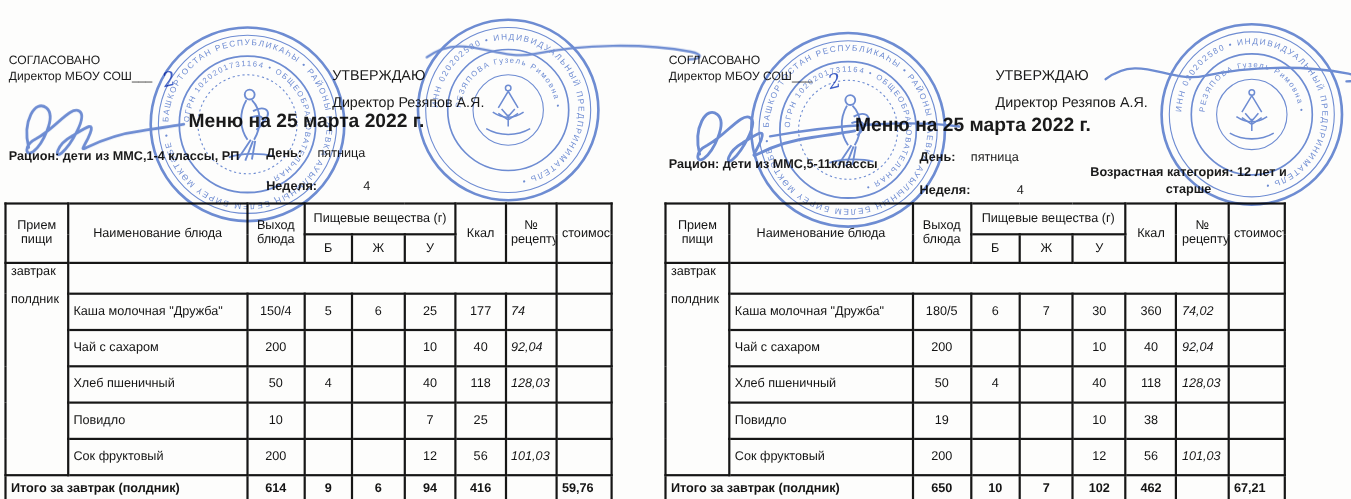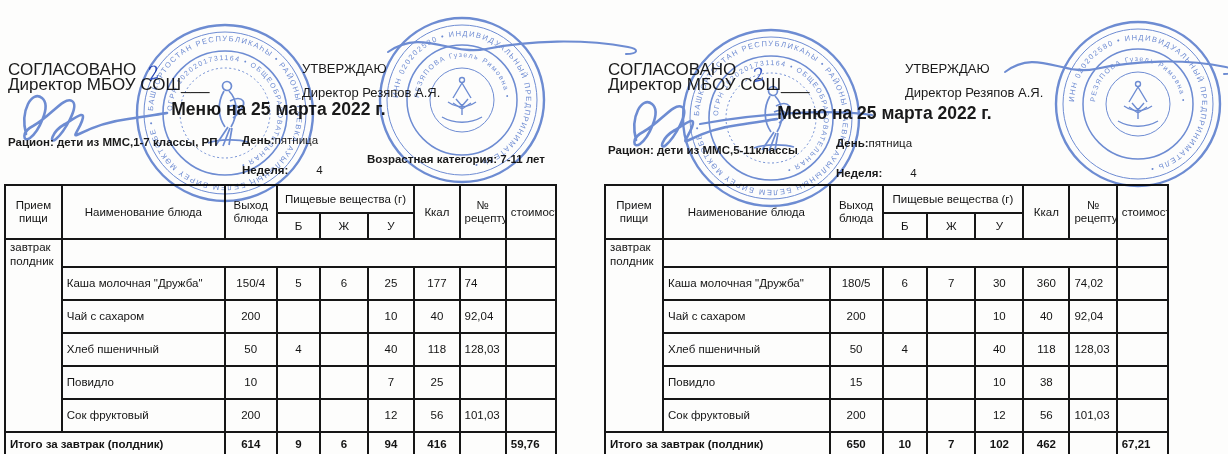--- a/index.html
+++ b/index.html
@@ -3,29 +3,29 @@
 <meta charset="utf-8">
 <style>
   html,body{margin:0;padding:0;}
   body{width:1228px;height:454px;background:#fdfdfc;overflow:hidden;position:relative;
        font-family:"Liberation Sans",sans-serif;color:#1a1a1a;}
   .doc{position:absolute;top:0;height:454px;}
   .doc1{left:2px;width:588px;}
   .doc2{left:602px;width:626px;}
 
   .blk{position:absolute;white-space:nowrap;}
-  .agreed{left:6px;top:62px;font-size:17px;line-height:15px;}
+  .agreed{left:6px;top:48px;font-size:11px;line-height:15px;}
   .approved{left:300px;top:62px;width:180px;font-size:13px;line-height:14px;}
   .doc2 .approved{left:303px;}
   .approved .sub{margin-top:10px;}
   .title{left:0;top:99px;width:553px;text-align:center;font-size:17.5px;font-weight:bold;}
   .doc2 .title{width:565px;top:103px;}
   .ration{left:6px;top:134px;width:238px;font-size:11.5px;font-weight:bold;line-height:16px;white-space:normal;}
   .doc2 .ration{top:142px;width:290px;}
-  .kv{display:flex;font-size:11.5px;}
+  .kv{display:flex;gap:14px;font-size:11.5px;}
   .day{left:240px;top:134px;}
   .doc2 .day{left:234px;top:137px;}
   .week{left:240px;top:164px;}
   .doc2 .week{left:234px;top:167px;}
   .kv .k{font-weight:bold;}
   .week .v{margin-left:28px;}
   .age{left:352px;top:152px;width:204px;font-size:11.5px;font-weight:bold;text-align:center;white-space:normal;line-height:15px;}
   .doc2 .age{left:376px;top:150px;width:205px;}
   .hand2{position:absolute;left:146px;top:62px;font-family:"DejaVu Serif",serif;font-style:italic;
          font-size:18px;color:#3f5fc6;transform:rotate(-14deg);}
@@ -36,24 +36,24 @@
   .menu th,.menu td{border:2px solid #161616;padding:1px 4px;font-size:11.5px;font-weight:normal;
                     color:#141414;overflow:hidden;line-height:13px;}
   .c-meal{width:10.3%}.c-dish{width:29.6%}.c-out{width:9.4%}.c-b{width:7.9%}.c-zh{width:8.6%}
   .c-u{width:8.5%}.c-kcal{width:8.2%}.c-rec{width:8.4%}.c-cost{width:9.1%}
   .hr1{height:28px}.hr2{height:26px}.r-empty{height:28px}.r-dish{height:33px}.r-total{height:24px}
   .menu th{text-align:center;}
   .th-dish{text-align:left;}
   .th-rec,.th-cost{text-align:left;font-weight:bold;}
   .meal-cell{vertical-align:top;padding-top:8px;font-weight:bold;text-align:left;}
   .meal-cell span{display:block;}
-  .meal-cell span:first-child{margin-bottom:1px;}
+  .meal-cell span:first-child{margin-bottom:12px;}
   .td-dish{text-align:left;}
   .num{text-align:center;border-radius:13px;}
-  .td-rec{text-align:left;}
+  .td-rec{text-align:left;font-style:italic;}
   .td-cost{text-align:left;}
   .r-total td{font-weight:bold;}
   .total-label{text-align:left;}
 
   svg.stamps{position:absolute;left:0;top:0;mix-blend-mode:multiply;pointer-events:none;}
   .ink{stroke:#4f74cc;fill:none;opacity:.82;}
   .ring{fill:#4f74cc;stroke:none;letter-spacing:1.4px;font-family:"Liberation Sans",sans-serif;}
 </style>
 </head>
 <body>
@@ -62,32 +62,28 @@
   <div class="blk agreed">
     <div>СОГЛАСОВАНО</div>
     <div>Директор МБОУ СОШ___</div>
   </div>
   <span class="hand2">2</span>
   <div class="blk approved">
     <div>УТВЕРЖДАЮ</div>
     <div class="sub">Директор Резяпов А.Я.</div>
   </div>
   <div class="blk title">Меню на 25 марта 2022 г.</div>
-  <div class="blk ration">Рацион: дети из ММС,1-7 классы, РП</div>
+  <div class="blk ration">Рацион: дети из ММС,1-4 классы, РП</div>
   <div class="blk kv day">
     <span class="k">День:</span>
     <span class="v">пятница</span>
   </div>
   <div class="blk kv week">
     <span class="k">Неделя:</span>
     <span class="v">4</span>
-  </div>
-  <div class="blk age">
-    <span>Возрастная категория:</span>
-    <span>7-11 лет</span>
   </div>
 
   <table class="menu">
     <colgroup>
         <col class="c-meal">
         <col class="c-dish">
         <col class="c-out">
         <col class="c-b">
         <col class="c-zh">
         <col class="c-u">
@@ -197,20 +193,24 @@
   <div class="blk title">Меню на 25 марта 2022 г.</div>
   <div class="blk ration">Рацион: дети из ММС,5-11классы</div>
   <div class="blk kv day">
     <span class="k">День:</span>
     <span class="v">пятница</span>
   </div>
   <div class="blk kv week">
     <span class="k">Неделя:</span>
     <span class="v">4</span>
   </div>
+  <div class="blk age">
+    <span>Возрастная категория:</span>
+    <span>12 лет и старше</span>
+  </div>
 
   <table class="menu">
     <colgroup>
         <col class="c-meal">
         <col class="c-dish">
         <col class="c-out">
         <col class="c-b">
         <col class="c-zh">
         <col class="c-u">
         <col class="c-kcal">
@@ -267,21 +267,21 @@
         <td class="num">50</td>
         <td class="num">4</td>
         <td class="num"></td>
         <td class="num">40</td>
         <td class="num">118</td>
         <td class="td-rec">128,03</td>
         <td class="td-cost"></td>
       </tr>
       <tr class="r-dish">
         <td class="td-dish">Повидло</td>
-        <td class="num">15</td>
+        <td class="num">19</td>
         <td class="num"></td>
         <td class="num"></td>
         <td class="num">10</td>
         <td class="num">38</td>
         <td class="td-rec"></td>
         <td class="td-cost"></td>
       </tr>
       <tr class="r-dish">
         <td class="td-dish">Сок фруктовый</td>
         <td class="num">200</td>

